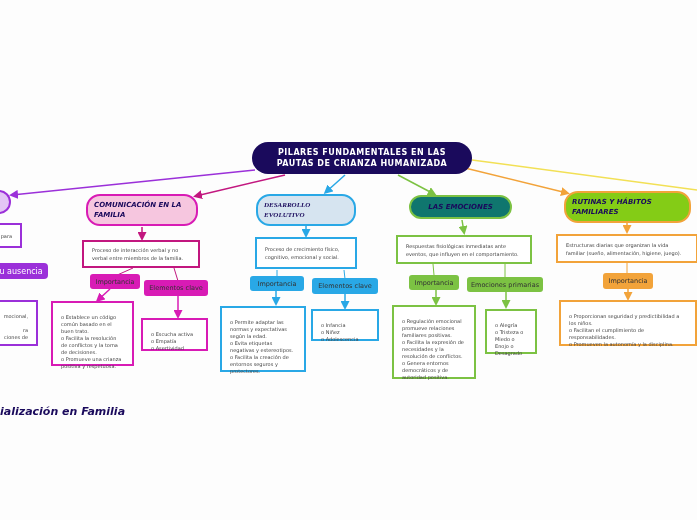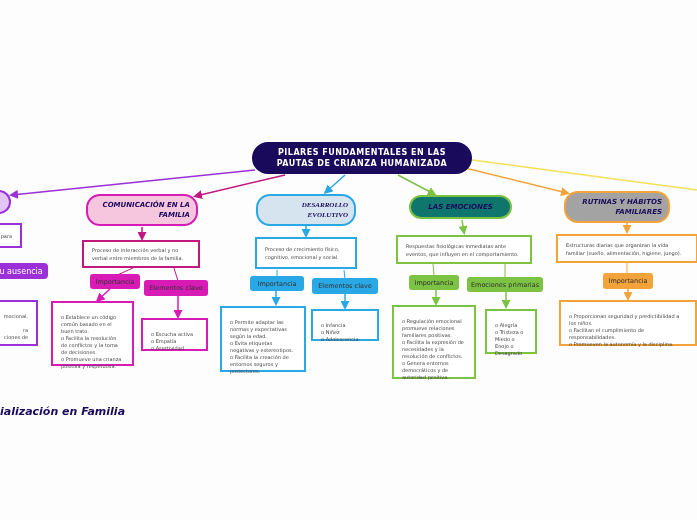--- a/index.html
+++ b/index.html
@@ -1,20 +1,20 @@
 <!DOCTYPE html>
 <html><head>
 <meta charset="utf-8">
 <style>
   html, body { margin:0; padding:0; }
   body { width:697px; height:520px; background:#fdfdfd; position:relative; overflow:hidden; font-family:"DejaVu Sans", sans-serif; }
   .abs { position:absolute; box-sizing:border-box; }
   svg.links { position:absolute; left:0; top:0; width:697px; height:520px; }
   .root { left:252px; top:142px; width:220px; height:32px; background:#1a0a5c; border-radius:16px; color:#fff; font-weight:bold; font-size:8px; letter-spacing:0.5px; text-align:center; display:flex; align-items:center; justify-content:center; line-height:11px; padding:8px 10px; }
-  .main { display:flex; align-items:center; justify-content:center; text-align:right; font-weight:bold; font-style:italic; font-size:7px; line-height:10px; color:#1a0a5c; border-radius:14px; border:2px solid; padding:4px 6px; }
+  .main { display:flex; align-items:center; justify-content:center; text-align:left; font-weight:bold; font-style:italic; font-size:7px; line-height:10px; color:#1a0a5c; border-radius:14px; border:2px solid; padding:4px 6px; }
   .desc { background:#fff; border:2px solid; font-size:5px; line-height:8px; color:#444; display:flex; align-items:center; padding:2px 8px; }
   .tag { color:#333; font-size:6.5px; display:flex; align-items:center; justify-content:center; border-radius:3px; }
   .list { background:#fff; border:2px solid; font-size:5px; line-height:7px; color:#444; padding:4px 8px; white-space:pre-line; }
   .footer { left:0; top:405px; font-weight:bold; font-style:italic; font-size:11px; color:#1a0a5c; }
 </style>
 </head>
 <body>
 
 <svg class="links">
   <defs>
@@ -153,21 +153,21 @@
 o Genera entornos democráticos y de autoridad positiva.</span>
 </div>
 <div class="abs list" style="left:485px;top:309px;width:52px;height:45px;border-color:#7cc243;">
   <span>o Alegría
 o Tristeza    o
 Miedo        o
 Enojo        o
 Desagrado</span>
 </div>
 
-<div class="abs main" style="left:564px;top:191px;width:106px;height:32px;background:#a3a3a3;border-color:#f2a33a;">
+<div class="abs main" style="left:564px;top:191px;width:127px;height:32px;background:#84cc16;border-color:#f2a33a;">
   <span>RUTINAS Y HÁBITOS FAMILIARES</span>
 </div>
 <div class="abs desc" style="left:556px;top:234px;width:142px;height:29px;border-color:#f2a33a;">
   <span>Estructuras diarias que organizan la vida familiar (sueño, alimentación, higiene, juego).</span>
 </div>
 <div class="abs tag" style="left:603px;top:273px;width:50px;height:16px;background:#f2a33a;">
   <span>Importancia</span>
 </div>
 <div class="abs list" style="left:559px;top:300px;width:138px;height:46px;border-color:#f2a33a;">
   <span>o      Proporcionan seguridad y predictibilidad a los niños.

